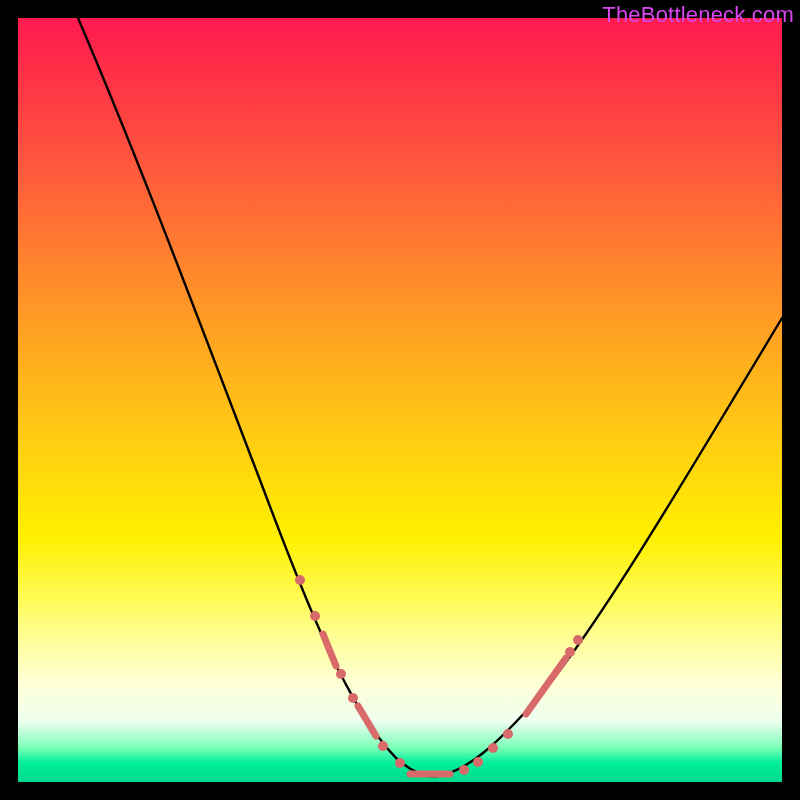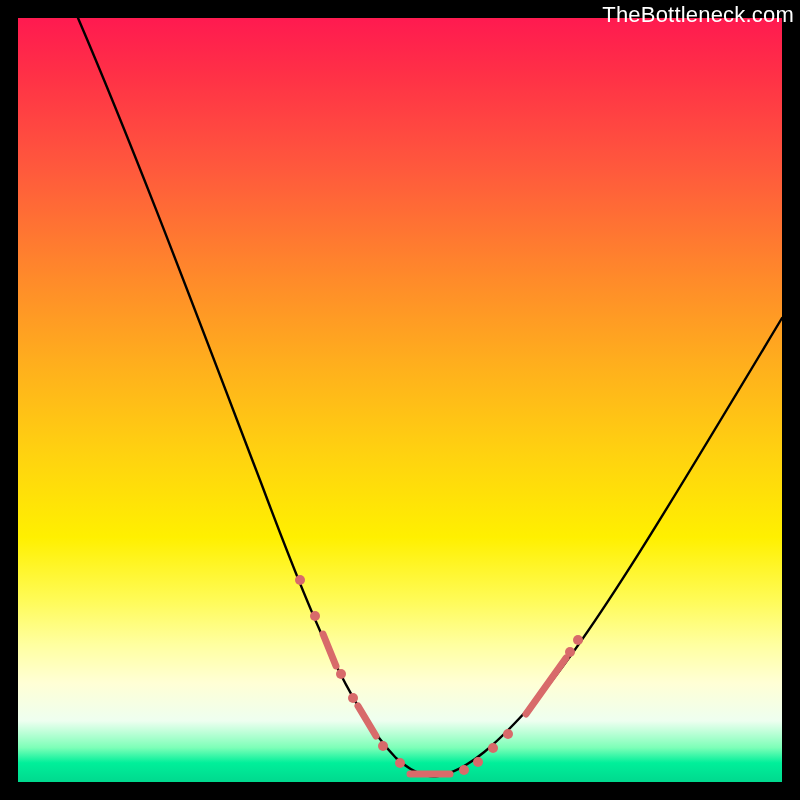--- a/index.html
+++ b/index.html
@@ -40,21 +40,21 @@
       #eefff0 92%,
       #7dffb8 95.5%,
       #00ef9a 97.5%,
       #00d98e 100%
     );
   }
   .watermark {
     position: absolute;
     top: 2px;
     right: 6px;
-    color: #ffffff;
+    color: #d946ef;
     font-size: 22px;
     font-weight: 400;
     letter-spacing: 0.2px;
     z-index: 30;
     user-select: none;
   }
   svg.curve {
     position: absolute;
     left: 0;
     top: 0;

